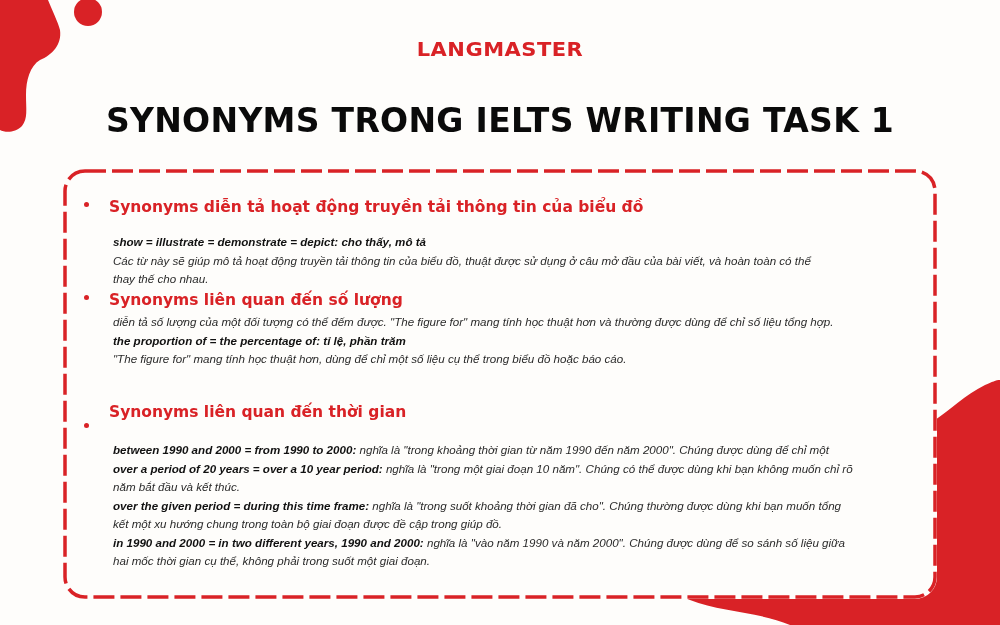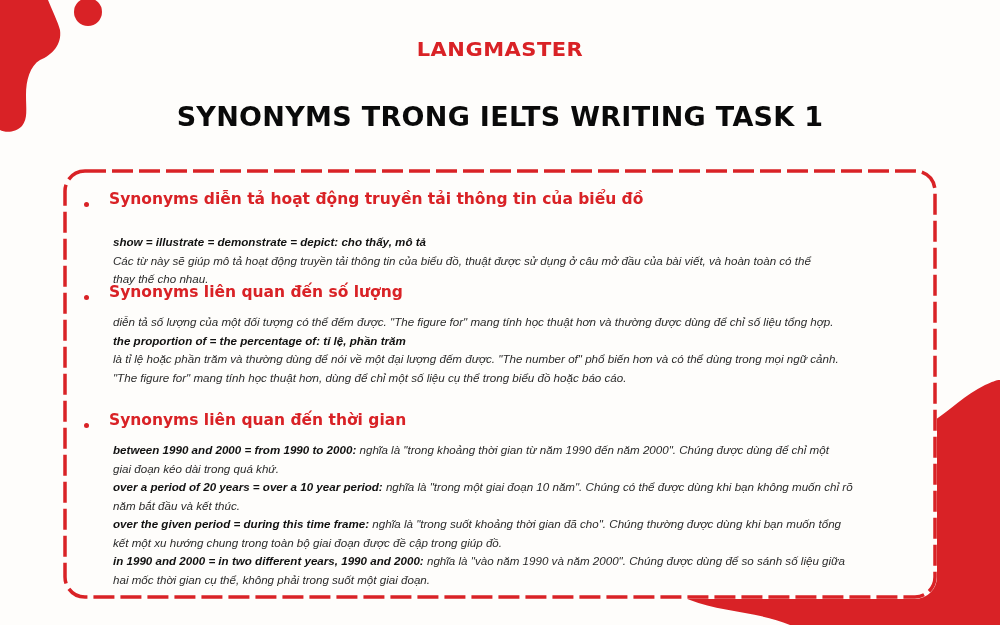--- a/index.html
+++ b/index.html
@@ -11,32 +11,33 @@
     .blob { position: absolute; left: 0; top: 0; width: 1000px; height: 625px; }
     .logo {
       position: absolute; left: 0; right: 0; top: 37px; text-align: center;
       font-family: "DejaVu Sans", sans-serif; font-weight: 900;
       font-size: 21px; letter-spacing: 0.5px; color: #d92226;
       transform: scaleY(0.95);
     }
     .title {
       position: absolute; left: 0; right: 0; top: 101px; text-align: center;
       font-family: "DejaVu Sans", sans-serif; font-weight: 700;
-      font-size: 27px; letter-spacing: 0.3px; color: #0a0a0a;
+      font-size: 33px; letter-spacing: 0.3px; color: #0a0a0a;
     }
     .card {
       position: absolute; left: 65px; top: 171px; width: 869px; height: 425px;
       box-sizing: border-box; background: #fefdfb; border-radius: 20px;
     }
     .card-border { position: absolute; left: 63px; top: 169px; width: 874px; height: 430px; pointer-events: none; }
     .section { position: absolute; left: 0; right: 0; }
     .sec-head {
       position: absolute; left: 44px; color: #d92226;
       font-family: "DejaVu Sans", sans-serif; font-weight: 700; font-size: 15.5px;
       white-space: nowrap;
+      margin-top: 8px;
     }
     .bullet {
       position: absolute; left: 19px; width: 5px; height: 5px; border-radius: 50%;
       background: #d92226;
     }
     .lines { position: absolute; left: 48px; width: 790px; }
     .line {
       font-size: 11.6px; line-height: 18.5px; color: #2a2a2a; font-style: italic;
       white-space: nowrap;
     }
@@ -67,31 +68,29 @@
       <div class="line"><b></b><span>thay thế cho nhau.</span></div>
     </div>
   </div>
 
   <div class="section" style="top:0;">
     <span class="bullet" style="top:124px;"></span>
     <div class="sec-head" style="top:112px;">Synonyms liên quan đến số lượng</div>
     <div class="lines" style="top:142px;">
       <div class="line"><b></b><span>diễn tả số lượng của một đối tượng có thể đếm được. "The figure for" mang tính học thuật hơn và thường được dùng để chỉ số liệu tổng hợp.</span></div>
       <div class="line"><b>the proportion of = the percentage of: tỉ lệ, phần trăm</b><span></span></div>
-      <div class="line"><b></b><span>là tỉ lệ hoặc phần trăm và thường dùng để nói về một đại lượng đếm được. "The number of" phổ biến hơn và có thể dùng trong mọi ngữ cảnh.</span></div>
       <div class="line"><b></b><span>"The figure for" mang tính học thuật hơn, dùng để chỉ một số liệu cụ thể trong biểu đồ hoặc báo cáo.</span></div>
     </div>
   </div>
 
   <div class="section" style="top:0;">
     <span class="bullet" style="top:252px;"></span>
-    <div class="sec-head" style="top:240px;">Synonyms liên quan đến thời gian</div>
+    <div class="sec-head" style="top:224px;">Synonyms liên quan đến thời gian</div>
     <div class="lines" style="top:270px;">
       <div class="line"><b>between 1990 and 2000 = from 1990 to 2000:</b><span>  nghĩa là "trong khoảng thời gian từ năm 1990 đến năm 2000". Chúng được dùng để chỉ một</span></div>
-      <div class="line"><b></b><span>giai đoạn kéo dài trong quá khứ.</span></div>
       <div class="line"><b>over a period of 20 years = over a 10 year period:</b><span>  nghĩa là "trong một giai đoạn 10 năm". Chúng có thể được dùng khi bạn không muốn chỉ rõ</span></div>
       <div class="line"><b></b><span>năm bắt đầu và kết thúc.</span></div>
       <div class="line"><b>over the given period = during this time frame:</b><span> nghĩa là "trong suốt khoảng thời gian đã cho". Chúng thường được dùng khi bạn muốn tổng</span></div>
       <div class="line"><b></b><span>kết một xu hướng chung trong toàn bộ giai đoạn được đề cập trong giúp đồ.</span></div>
       <div class="line"><b>in 1990 and 2000 = in two different years, 1990 and 2000:</b><span> nghĩa là "vào năm 1990 và năm 2000". Chúng được dùng để so sánh số liệu giữa</span></div>
       <div class="line"><b></b><span>hai mốc thời gian cụ thể, không phải trong suốt một giai đoạn.</span></div>
     </div>
   </div>
 </div>
 

